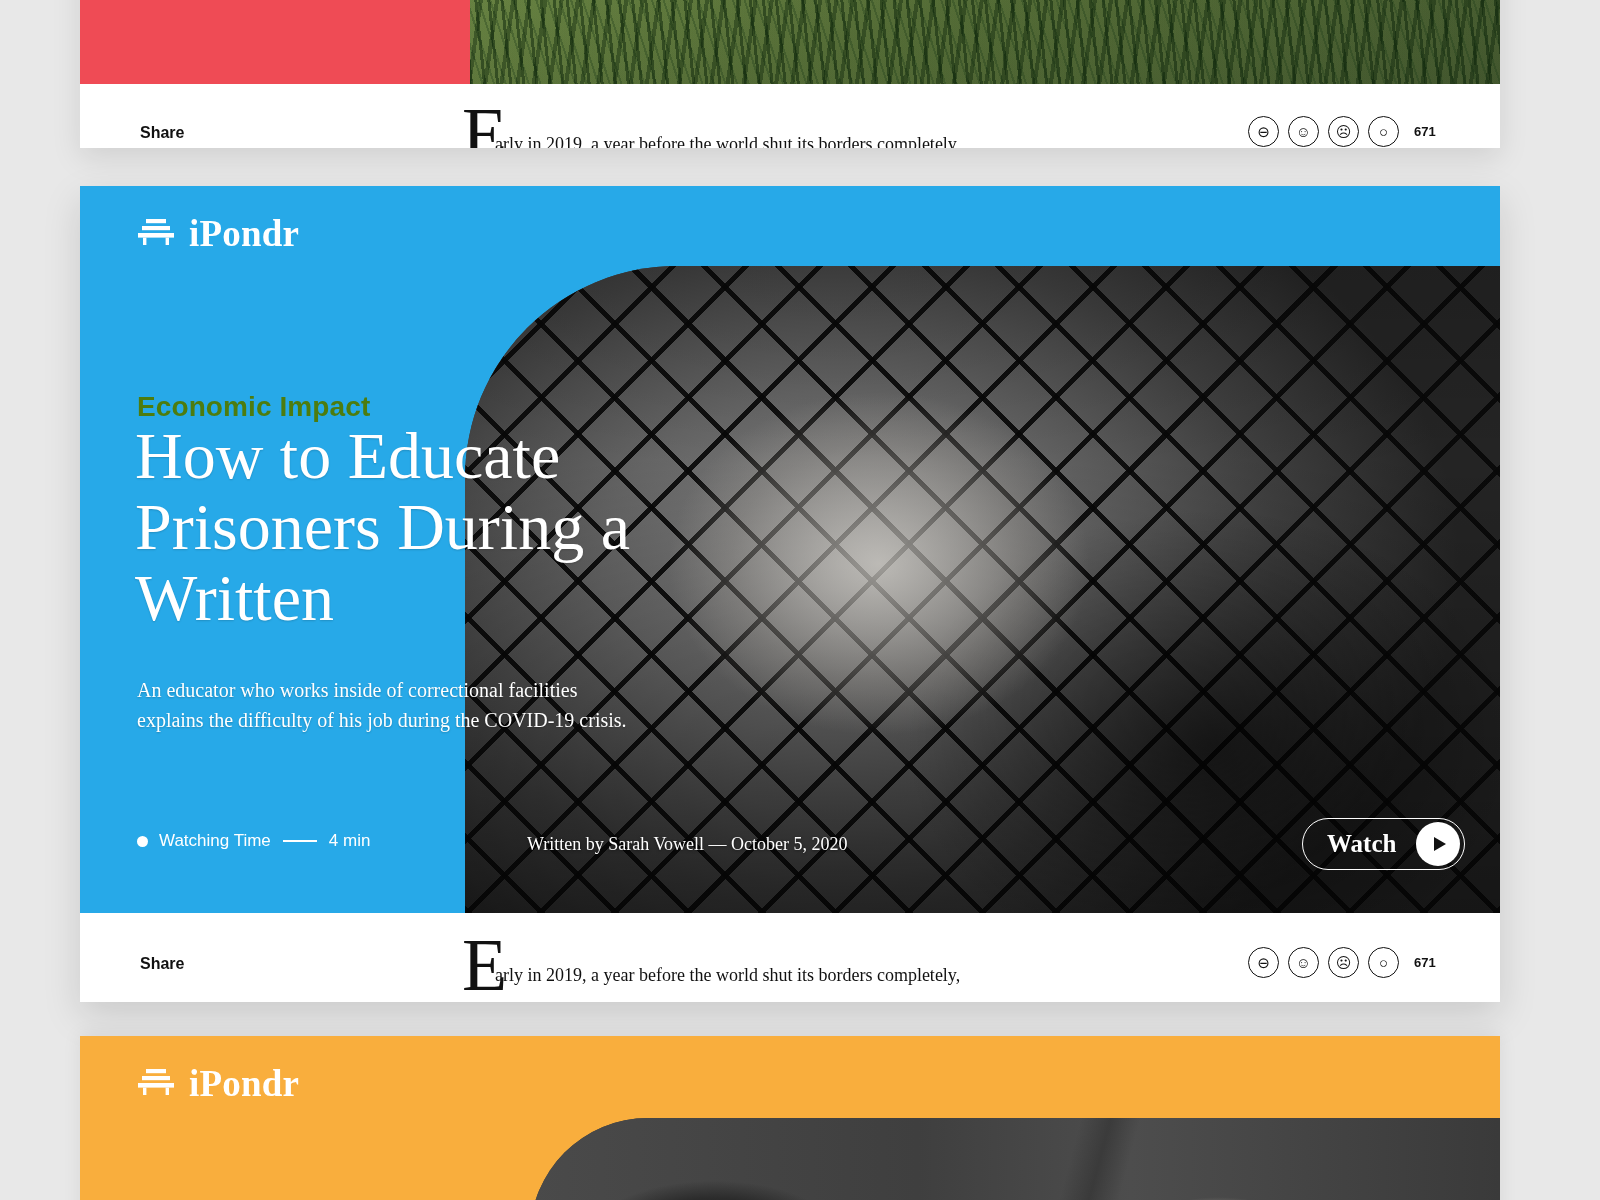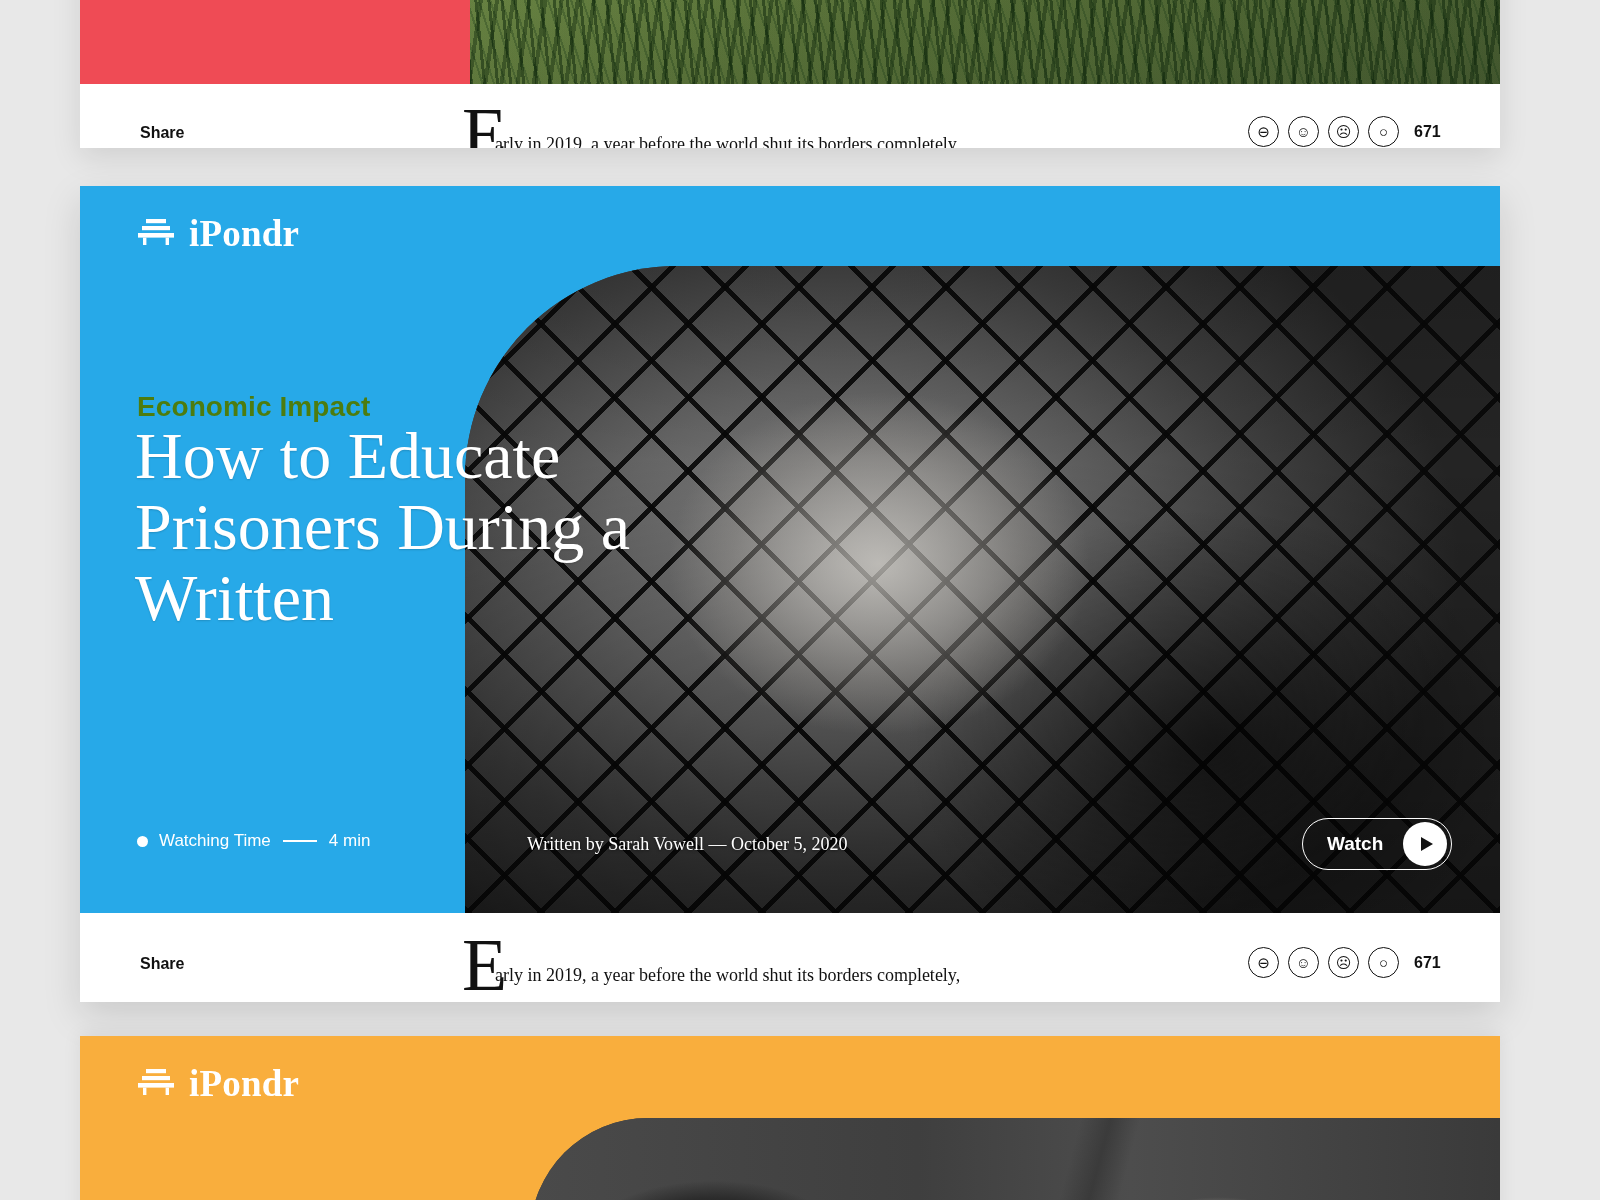--- a/index.html
+++ b/index.html
@@ -92,21 +92,21 @@
   .reaction {
     width: 31px; height: 31px;
     border-radius: 50%;
     border: 1.6px solid #111;
     background: #fff;
     display: flex; align-items: center; justify-content: center;
     font-size: 15px; line-height: 1;
     color: #111;
   }
   .reaction-count {
-    font-size: 16px; font-weight: bold; color: #111; margin-left: 6px;
+    font-size: 13px; font-weight: bold; color: #111; margin-left: 6px;
   }
 
   #card-top .article-strip { height: 64px; }
   #card-top .share-label  { top: 40px; }
   #card-top .dropcap      { top: 22px; }
   #card-top .body-line    { top: 50px; }
   #card-top .reactions    { top: 32px; left: 1168px; }
 
   
   #card-main {
@@ -216,22 +216,23 @@
     height: 52px;
     min-width: 128px;
     border-radius: 26px;
     border: 1.8px solid #fff;
     background: transparent;
     display: flex; align-items: center;
     padding-left: 24px; padding-right: 4px;
     cursor: pointer;
   }
   .watch-btn .label {
-    color: #fff; font-size: 19px; font-weight: bold;
+    color: #fff; font-size: 25px; font-weight: bold;
     margin-right: 20px;
+    font-family: Liberation Serif, serif;
   }
   .play-circle {
     width: 44px; height: 44px; border-radius: 50%;
     background: #fff;
     display: flex; align-items: center; justify-content: center;
   }
   .play-tri {
     width: 0; height: 0;
     border-left: 12px solid #111;
     border-top: 7.5px solid transparent;
@@ -345,20 +346,21 @@
               <rect x="28.6" y="20.6" width="3.4" height="7.4" fill="#fff"></rect>
             </svg>
           </span>
           <span class="logo-word">iPondr</span>
         </a>
 
         <div class="kicker">Economic Impact</div>
 
         <h1 class="headline">How to Educate Prisoners During a Written</h1>
 
+        <p class="deck">An educator who works inside of correctional facilities explains the difficulty of his job during the COVID-19 crisis.</p>
 
         <div class="meta-watch">
           <span class="dot"></span>
           <span>Watching Time</span>
           <span class="meta-rule"></span>
           <span>4 min</span>
         </div>
 
         <div class="byline">Written by Sarah Vowell — October 5, 2020</div>
 

